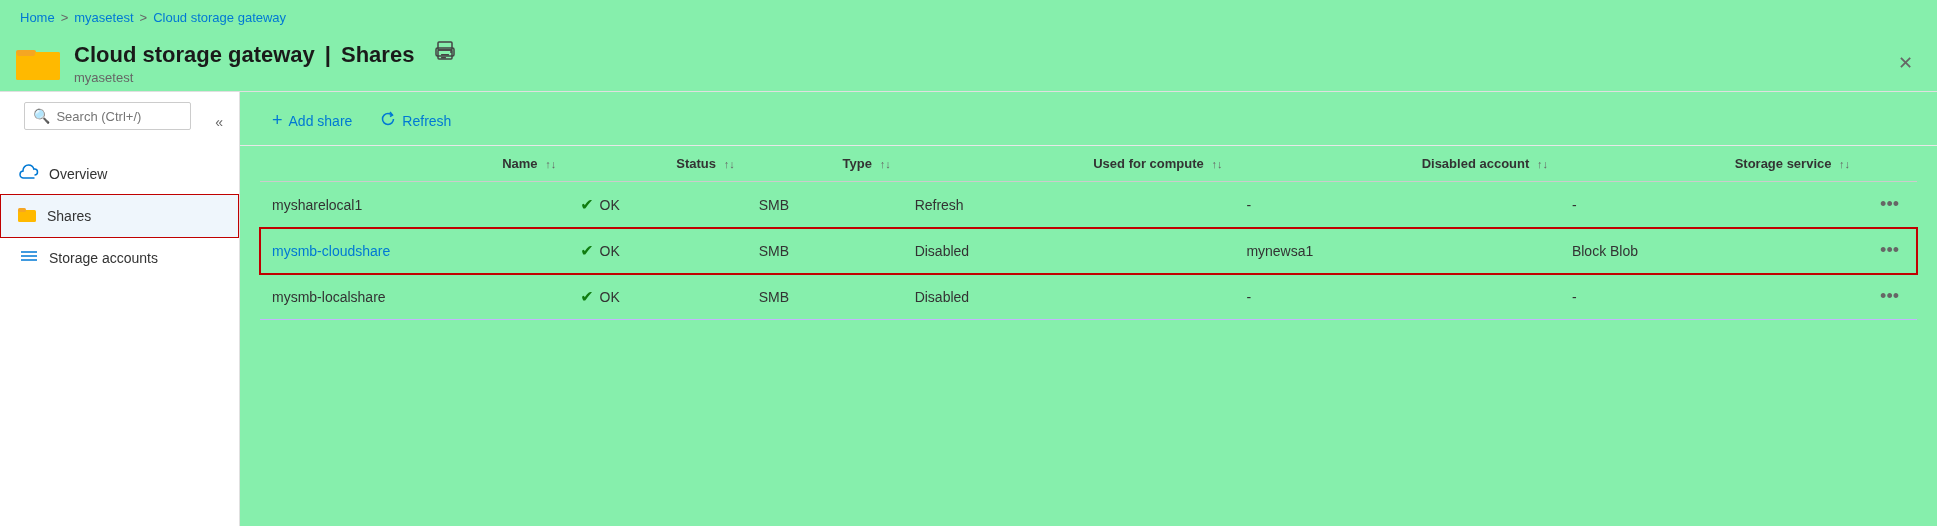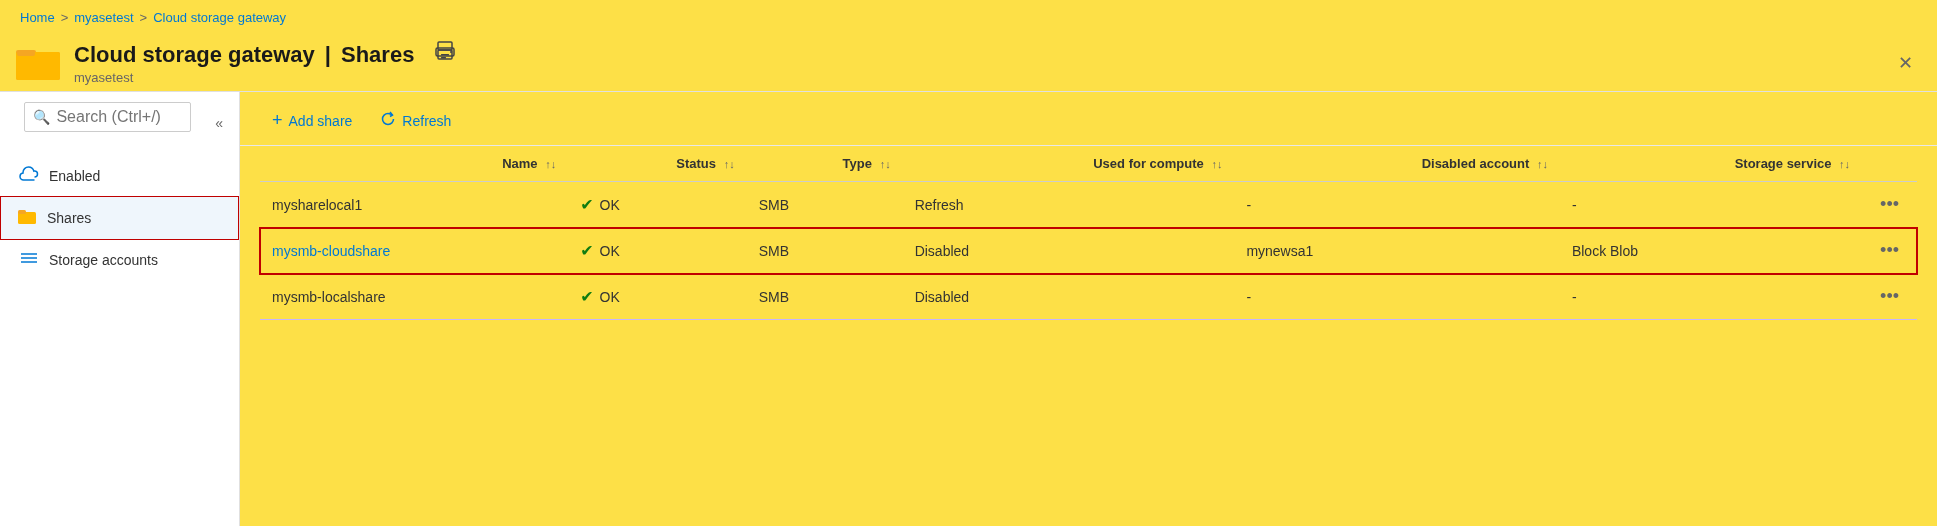--- a/index.html
+++ b/index.html
@@ -1,18 +1,18 @@
 <!DOCTYPE html>
 <html><head>
   <meta charset="utf-8">
   <style>
     * { box-sizing: border-box; margin: 0; padding: 0; }
     body { font-family: 'Segoe UI', Arial, sans-serif; font-size: 14px; background: #fff; color: #333; }
 
-    .page-wrapper { display: flex; flex-direction: column; height: 526px; width: 1937px; background: #fde047; }
+    .page-wrapper { display: flex; flex-direction: column; height: 526px; width: 1937px; background: #86efac; }
 
     
     .breadcrumb { display: flex; align-items: center; gap: 6px; padding: 10px 20px; font-size: 13px; color: #0078d4; }
     .breadcrumb span { color: #333; }
     .breadcrumb a { color: #0078d4; text-decoration: none; cursor: pointer; }
     .breadcrumb .sep { color: #666; }
 
     
     .header { display: flex; align-items: center; justify-content: space-between; padding: 6px 20px 6px 16px; border-bottom: 1px solid #e0e0e0; }
     .header-left { display: flex; align-items: center; gap: 14px; }
@@ -21,21 +21,21 @@
     .header-subtitle { font-size: 13px; color: #666; margin-top: 2px; }
     .print-icon { cursor: pointer; font-size: 18px; color: #444; margin-left: 10px; }
     .close-icon { font-size: 18px; color: #666; cursor: pointer; padding: 4px; }
 
     
     .main-layout { display: flex; flex: 1; overflow: hidden; }
 
     
     .sidebar { width: 240px; min-width: 240px; border-right: 1px solid #e0e0e0; display: flex; flex-direction: column; padding-top: 10px; background: #fff; }
     .search-box { display: flex; align-items: center; gap: 6px; margin: 0 12px 12px 12px; border: 1px solid #ccc; border-radius: 2px; padding: 5px 8px; background: #fff; }
-    .search-box input { border: none; outline: none; font-size: 16px; width: 100%; color: #333; }
+    .search-box input { border: none; outline: none; font-size: 13px; width: 100%; color: #333; }
     .search-icon { color: #0078d4; font-size: 14px; }
     .collapse-btn { font-size: 14px; color: #666; cursor: pointer; padding: 2px 4px; margin-left: 4px; }
 
     .nav-item { display: flex; align-items: center; gap: 10px; padding: 10px 16px; cursor: pointer; font-size: 14px; color: #333; border-left: 3px solid transparent; }
     .nav-item-icon { font-size: 16px; width: 20px; text-align: center; }
     .shares-selected { background: #eff6fc; border: 1.5px solid #c00000; border-left: 1.5px solid #c00000; border-radius: 0; margin: 0 0 0 0; }
 
     
     .content { flex: 1; display: flex; flex-direction: column; overflow: hidden; padding: 0; }
 
@@ -114,21 +114,21 @@
         </div>
         <span class="collapse-btn">«</span>
       </div>
 
       <div class="nav-item">
         <span class="nav-item-icon" style="color:#0078d4;">
           <svg width="20" height="16" viewBox="0 0 20 16" fill="none" xmlns="http://www.w3.org/2000/svg">
             <path d="M15.5 14H4.5C2.567 14 1 12.433 1 10.5C1 8.74 2.313 7.28 4.02 7.04C4.007 6.864 4 6.683 4 6.5C4 3.462 6.462 1 9.5 1C12.08 1 14.25 2.757 14.854 5.143C15.065 5.05 15.276 5 15.5 5C17.157 5 18.5 6.343 18.5 8C18.5 9.657 17.157 11 15.5 11" stroke="#0078d4" stroke-width="1.5" fill="none"></path>
           </svg>
         </span>
-        <span>Enabled</span>
+        <span>Overview</span>
       </div>
 
       <div class="nav-item shares-selected">
         <span class="nav-item-icon">
           <svg width="20" height="18" viewBox="0 0 20 18" fill="none" xmlns="http://www.w3.org/2000/svg">
             <rect x="1" y="5" width="18" height="12" rx="1.5" fill="#ffb900"></rect>
             <rect x="1" y="3" width="8" height="4" rx="1.5" fill="#f5a623"></rect>
           </svg>
         </span>
         <span>Shares</span>

